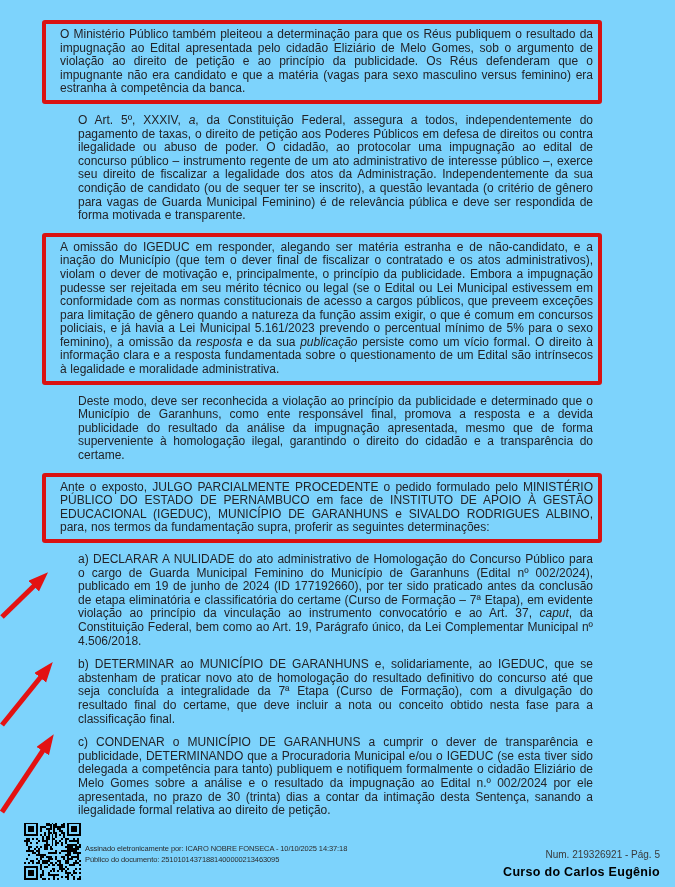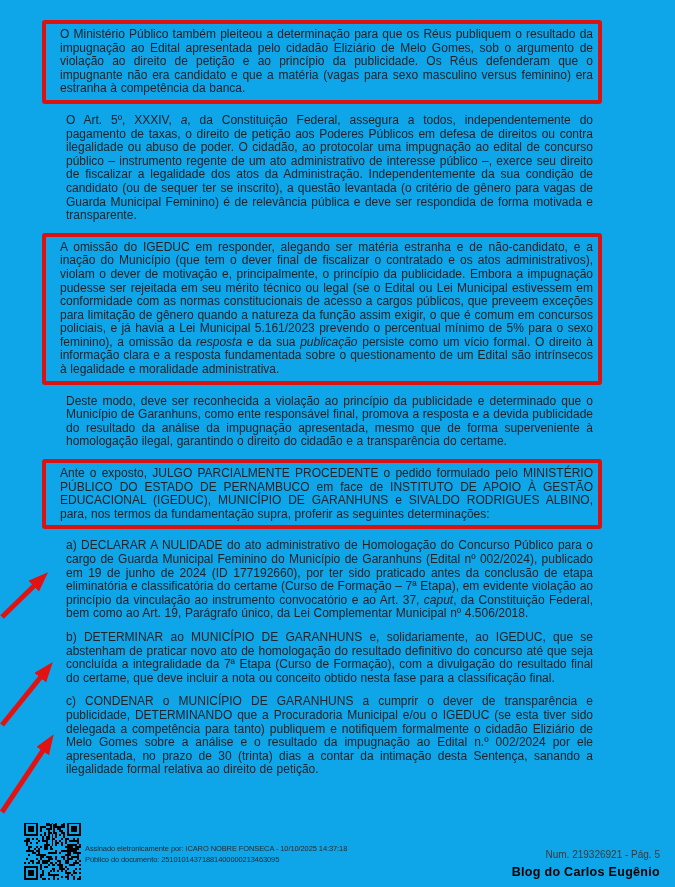--- a/index.html
+++ b/index.html
@@ -1,32 +1,32 @@
 <!DOCTYPE html>
 <html style="--red: #d91212; --arrow: #e31212;"><head>
 <meta charset="utf-8">
 <style>
   :root{ --red:#d91212; --arrow:#e31212; }
   *{ box-sizing:border-box; margin:0; padding:0; }
   html,body{ background:#fff; }
   .page{
     position:relative;
     width:675px; height:887px;
-    background:#0ea5e9;
+    background:#7dd3fc;
     font-family:"Liberation Sans", sans-serif;
     color:#232328;
     overflow:hidden;
   }
   .content{
     position:absolute; left:62px; top:20px; width:531px;
   }
   .para{
     font-size:12px; line-height:13.6px;
     text-align:justify;
-    margin:0 0 10px 4px;
+    margin:0 0 10px 16px;
     word-spacing:0.3px;
   }
   .redbox{
     border:4px solid var(--red);
     border-radius:3px;
     padding:4px 5px 4px 14px;
     margin:0 -9px 10px -20px;
   }
   .redbox .para{ margin:0; }
   .arrow-layer{
@@ -103,17 +103,17 @@
       <svg id="qr-svg" viewBox="0 0 29 29" xmlns="http://www.w3.org/2000/svg">
           <path d="M0 0h1v1h-1zM0 1h1v1h-1zM0 2h1v1h-1zM0 3h1v1h-1zM0 4h1v1h-1zM0 5h1v1h-1zM0 6h1v1h-1zM1 0h1v1h-1zM1 6h1v1h-1zM2 0h1v1h-1zM2 2h1v1h-1zM2 3h1v1h-1zM2 4h1v1h-1zM2 6h1v1h-1zM3 0h1v1h-1zM3 2h1v1h-1zM3 3h1v1h-1zM3 4h1v1h-1zM3 6h1v1h-1zM4 0h1v1h-1zM4 2h1v1h-1zM4 3h1v1h-1zM4 4h1v1h-1zM4 6h1v1h-1zM5 0h1v1h-1zM5 6h1v1h-1zM6 0h1v1h-1zM6 1h1v1h-1zM6 2h1v1h-1zM6 3h1v1h-1zM6 4h1v1h-1zM6 5h1v1h-1zM6 6h1v1h-1zM22 0h1v1h-1zM22 1h1v1h-1zM22 2h1v1h-1zM22 3h1v1h-1zM22 4h1v1h-1zM22 5h1v1h-1zM22 6h1v1h-1zM23 0h1v1h-1zM23 6h1v1h-1zM24 0h1v1h-1zM24 2h1v1h-1zM24 3h1v1h-1zM24 4h1v1h-1zM24 6h1v1h-1zM25 0h1v1h-1zM25 2h1v1h-1zM25 3h1v1h-1zM25 4h1v1h-1zM25 6h1v1h-1zM26 0h1v1h-1zM26 2h1v1h-1zM26 3h1v1h-1zM26 4h1v1h-1zM26 6h1v1h-1zM27 0h1v1h-1zM27 6h1v1h-1zM28 0h1v1h-1zM28 1h1v1h-1zM28 2h1v1h-1zM28 3h1v1h-1zM28 4h1v1h-1zM28 5h1v1h-1zM28 6h1v1h-1zM0 22h1v1h-1zM0 23h1v1h-1zM0 24h1v1h-1zM0 25h1v1h-1zM0 26h1v1h-1zM0 27h1v1h-1zM0 28h1v1h-1zM1 22h1v1h-1zM1 28h1v1h-1zM2 22h1v1h-1zM2 24h1v1h-1zM2 25h1v1h-1zM2 26h1v1h-1zM2 28h1v1h-1zM3 22h1v1h-1zM3 24h1v1h-1zM3 25h1v1h-1zM3 26h1v1h-1zM3 28h1v1h-1zM4 22h1v1h-1zM4 24h1v1h-1zM4 25h1v1h-1zM4 26h1v1h-1zM4 28h1v1h-1zM5 22h1v1h-1zM5 28h1v1h-1zM6 22h1v1h-1zM6 23h1v1h-1zM6 24h1v1h-1zM6 25h1v1h-1zM6 26h1v1h-1zM6 27h1v1h-1zM6 28h1v1h-1zM11 0h1v1h-1zM12 0h1v1h-1zM14 0h1v1h-1zM16 0h1v1h-1zM20 0h1v1h-1zM11 1h1v1h-1zM12 1h1v1h-1zM13 1h1v1h-1zM15 1h1v1h-1zM16 1h1v1h-1zM19 1h1v1h-1zM20 1h1v1h-1zM8 2h1v1h-1zM9 2h1v1h-1zM10 2h1v1h-1zM13 2h1v1h-1zM15 2h1v1h-1zM16 2h1v1h-1zM17 2h1v1h-1zM18 2h1v1h-1zM19 2h1v1h-1zM20 2h1v1h-1zM8 3h1v1h-1zM11 3h1v1h-1zM12 3h1v1h-1zM13 3h1v1h-1zM15 3h1v1h-1zM17 3h1v1h-1zM18 3h1v1h-1zM8 4h1v1h-1zM12 4h1v1h-1zM15 4h1v1h-1zM18 4h1v1h-1zM19 4h1v1h-1zM10 5h1v1h-1zM12 5h1v1h-1zM13 5h1v1h-1zM15 5h1v1h-1zM16 5h1v1h-1zM19 5h1v1h-1zM20 5h1v1h-1zM8 6h1v1h-1zM10 6h1v1h-1zM12 6h1v1h-1zM14 6h1v1h-1zM16 6h1v1h-1zM18 6h1v1h-1zM20 6h1v1h-1zM9 7h1v1h-1zM11 7h1v1h-1zM12 7h1v1h-1zM14 7h1v1h-1zM16 7h1v1h-1zM20 7h1v1h-1zM1 8h1v1h-1zM2 8h1v1h-1zM4 8h1v1h-1zM6 8h1v1h-1zM9 8h1v1h-1zM11 8h1v1h-1zM12 8h1v1h-1zM14 8h1v1h-1zM15 8h1v1h-1zM19 8h1v1h-1zM21 8h1v1h-1zM22 8h1v1h-1zM25 8h1v1h-1zM27 8h1v1h-1zM0 9h1v1h-1zM1 9h1v1h-1zM2 9h1v1h-1zM7 9h1v1h-1zM9 9h1v1h-1zM10 9h1v1h-1zM11 9h1v1h-1zM14 9h1v1h-1zM16 9h1v1h-1zM18 9h1v1h-1zM21 9h1v1h-1zM23 9h1v1h-1zM24 9h1v1h-1zM25 9h1v1h-1zM26 9h1v1h-1zM27 9h1v1h-1zM1 10h1v1h-1zM3 10h1v1h-1zM6 10h1v1h-1zM11 10h1v1h-1zM14 10h1v1h-1zM16 10h1v1h-1zM17 10h1v1h-1zM19 10h1v1h-1zM21 10h1v1h-1zM27 10h1v1h-1zM1 11h1v1h-1zM10 11h1v1h-1zM11 11h1v1h-1zM12 11h1v1h-1zM14 11h1v1h-1zM16 11h1v1h-1zM19 11h1v1h-1zM22 11h1v1h-1zM23 11h1v1h-1zM24 11h1v1h-1zM25 11h1v1h-1zM26 11h1v1h-1zM28 11h1v1h-1zM2 12h1v1h-1zM3 12h1v1h-1zM6 12h1v1h-1zM8 12h1v1h-1zM10 12h1v1h-1zM11 12h1v1h-1zM13 12h1v1h-1zM21 12h1v1h-1zM22 12h1v1h-1zM23 12h1v1h-1zM24 12h1v1h-1zM26 12h1v1h-1zM27 12h1v1h-1zM28 12h1v1h-1zM2 13h1v1h-1zM5 13h1v1h-1zM7 13h1v1h-1zM10 13h1v1h-1zM11 13h1v1h-1zM13 13h1v1h-1zM14 13h1v1h-1zM22 13h1v1h-1zM23 13h1v1h-1zM24 13h1v1h-1zM25 13h1v1h-1zM26 13h1v1h-1zM27 13h1v1h-1zM1 14h1v1h-1zM2 14h1v1h-1zM3 14h1v1h-1zM4 14h1v1h-1zM6 14h1v1h-1zM7 14h1v1h-1zM16 14h1v1h-1zM19 14h1v1h-1zM20 14h1v1h-1zM21 14h1v1h-1zM22 14h1v1h-1zM23 14h1v1h-1zM24 14h1v1h-1zM25 14h1v1h-1zM26 14h1v1h-1zM4 15h1v1h-1zM5 15h1v1h-1zM7 15h1v1h-1zM12 15h1v1h-1zM13 15h1v1h-1zM14 15h1v1h-1zM15 15h1v1h-1zM16 15h1v1h-1zM18 15h1v1h-1zM22 15h1v1h-1zM23 15h1v1h-1zM25 15h1v1h-1zM26 15h1v1h-1zM27 15h1v1h-1zM28 15h1v1h-1zM2 16h1v1h-1zM6 16h1v1h-1zM7 16h1v1h-1zM8 16h1v1h-1zM9 16h1v1h-1zM10 16h1v1h-1zM21 16h1v1h-1zM22 16h1v1h-1zM23 16h1v1h-1zM27 16h1v1h-1zM8 17h1v1h-1zM9 17h1v1h-1zM11 17h1v1h-1zM12 17h1v1h-1zM13 17h1v1h-1zM16 17h1v1h-1zM19 17h1v1h-1zM20 17h1v1h-1zM22 17h1v1h-1zM24 17h1v1h-1zM25 17h1v1h-1zM26 17h1v1h-1zM27 17h1v1h-1zM1 18h1v1h-1zM6 18h1v1h-1zM8 18h1v1h-1zM12 18h1v1h-1zM13 18h1v1h-1zM14 18h1v1h-1zM16 18h1v1h-1zM20 18h1v1h-1zM22 18h1v1h-1zM23 18h1v1h-1zM24 18h1v1h-1zM27 18h1v1h-1zM3 19h1v1h-1zM4 19h1v1h-1zM7 19h1v1h-1zM9 19h1v1h-1zM10 19h1v1h-1zM11 19h1v1h-1zM12 19h1v1h-1zM17 19h1v1h-1zM18 19h1v1h-1zM21 19h1v1h-1zM22 19h1v1h-1zM26 19h1v1h-1zM28 19h1v1h-1zM0 20h1v1h-1zM2 20h1v1h-1zM4 20h1v1h-1zM6 20h1v1h-1zM7 20h1v1h-1zM9 20h1v1h-1zM10 20h1v1h-1zM11 20h1v1h-1zM13 20h1v1h-1zM14 20h1v1h-1zM16 20h1v1h-1zM18 20h1v1h-1zM21 20h1v1h-1zM22 20h1v1h-1zM25 20h1v1h-1zM26 20h1v1h-1zM27 20h1v1h-1zM8 21h1v1h-1zM12 21h1v1h-1zM14 21h1v1h-1zM15 21h1v1h-1zM17 21h1v1h-1zM18 21h1v1h-1zM19 21h1v1h-1zM23 21h1v1h-1zM24 21h1v1h-1zM25 21h1v1h-1zM28 21h1v1h-1zM8 22h1v1h-1zM10 22h1v1h-1zM11 22h1v1h-1zM18 22h1v1h-1zM19 22h1v1h-1zM21 22h1v1h-1zM8 23h1v1h-1zM14 23h1v1h-1zM15 23h1v1h-1zM18 23h1v1h-1zM19 23h1v1h-1zM20 23h1v1h-1zM22 23h1v1h-1zM26 23h1v1h-1zM28 23h1v1h-1zM9 24h1v1h-1zM13 24h1v1h-1zM15 24h1v1h-1zM17 24h1v1h-1zM19 24h1v1h-1zM21 24h1v1h-1zM25 24h1v1h-1zM9 25h1v1h-1zM12 25h1v1h-1zM21 25h1v1h-1zM22 25h1v1h-1zM23 25h1v1h-1zM25 25h1v1h-1zM26 25h1v1h-1zM28 25h1v1h-1zM8 26h1v1h-1zM9 26h1v1h-1zM12 26h1v1h-1zM13 26h1v1h-1zM14 26h1v1h-1zM15 26h1v1h-1zM16 26h1v1h-1zM17 26h1v1h-1zM22 26h1v1h-1zM24 26h1v1h-1zM8 27h1v1h-1zM15 27h1v1h-1zM19 27h1v1h-1zM21 27h1v1h-1zM22 27h1v1h-1zM25 27h1v1h-1zM28 27h1v1h-1zM9 28h1v1h-1zM10 28h1v1h-1zM12 28h1v1h-1zM15 28h1v1h-1zM17 28h1v1h-1zM22 28h1v1h-1zM25 28h1v1h-1zM27 28h1v1h-1zM28 28h1v1h-1z" fill="#000"></path>
         </svg>
     </div>
     <div class="sign-block">
       <div>Assinado eletronicamente por: ICARO NOBRE FONSECA - 10/10/2025 14:37:18</div>
       <div>Público do documento: 25101014371881400000213463095</div>
     </div>
     <div class="num-block">
       <div class="num-label">Num. 219326921 - Pág. 5</div>
-      <div class="blog-label">Blog do Carlos Eugênio</div>
+      <div class="blog-label">Curso do Carlos Eugênio</div>
     </div>
   </div>
 
 </div>
 
 </body></html>

